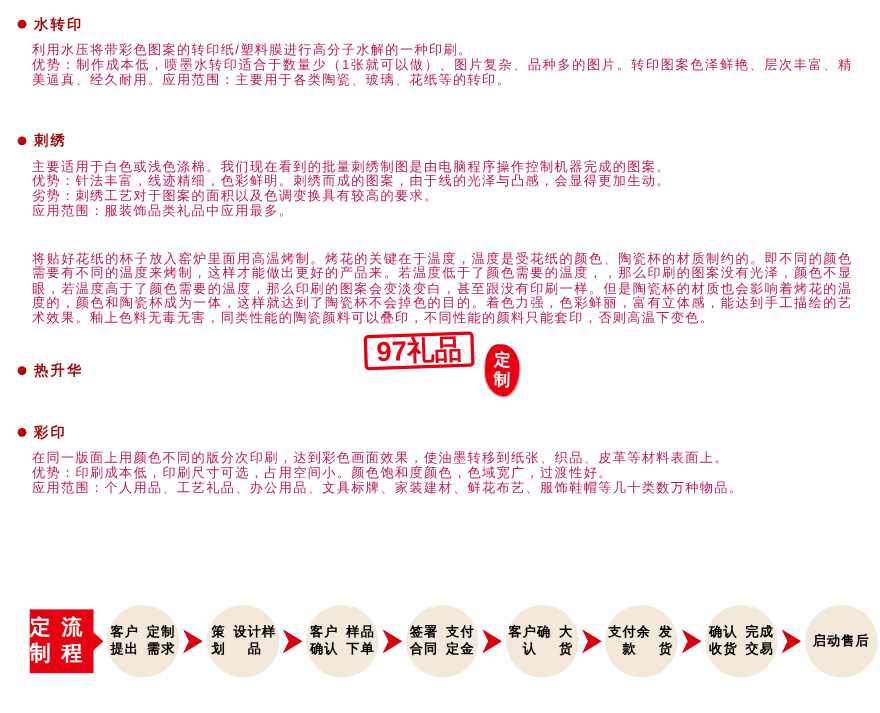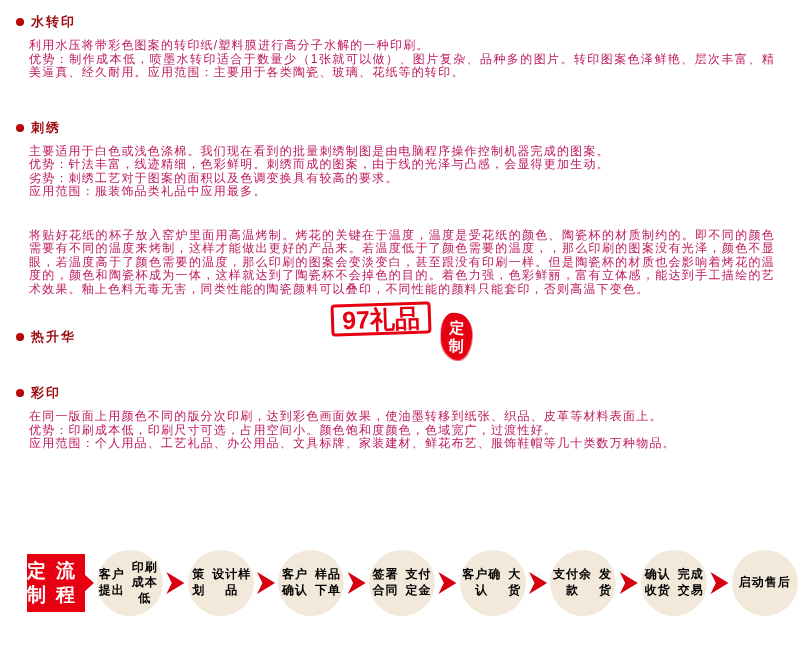--- a/index.html
+++ b/index.html
@@ -211,21 +211,21 @@
 
 <div class="flow">
   <div class="flow-label">
     <span>定制</span>
     <span>流程</span>
   </div>
   <div class="flow-steps">
 
     <div class="step-circle">
       <span>客户提出</span>
-      <span>印刷成本低</span>
+      <span>定制需求</span>
     </div>
     <span class="step-arrow"></span>
 
     <div class="step-circle">
       <span>策划</span>
       <span>设计样品</span>
     </div>
     <span class="step-arrow"></span>
 
     <div class="step-circle">

